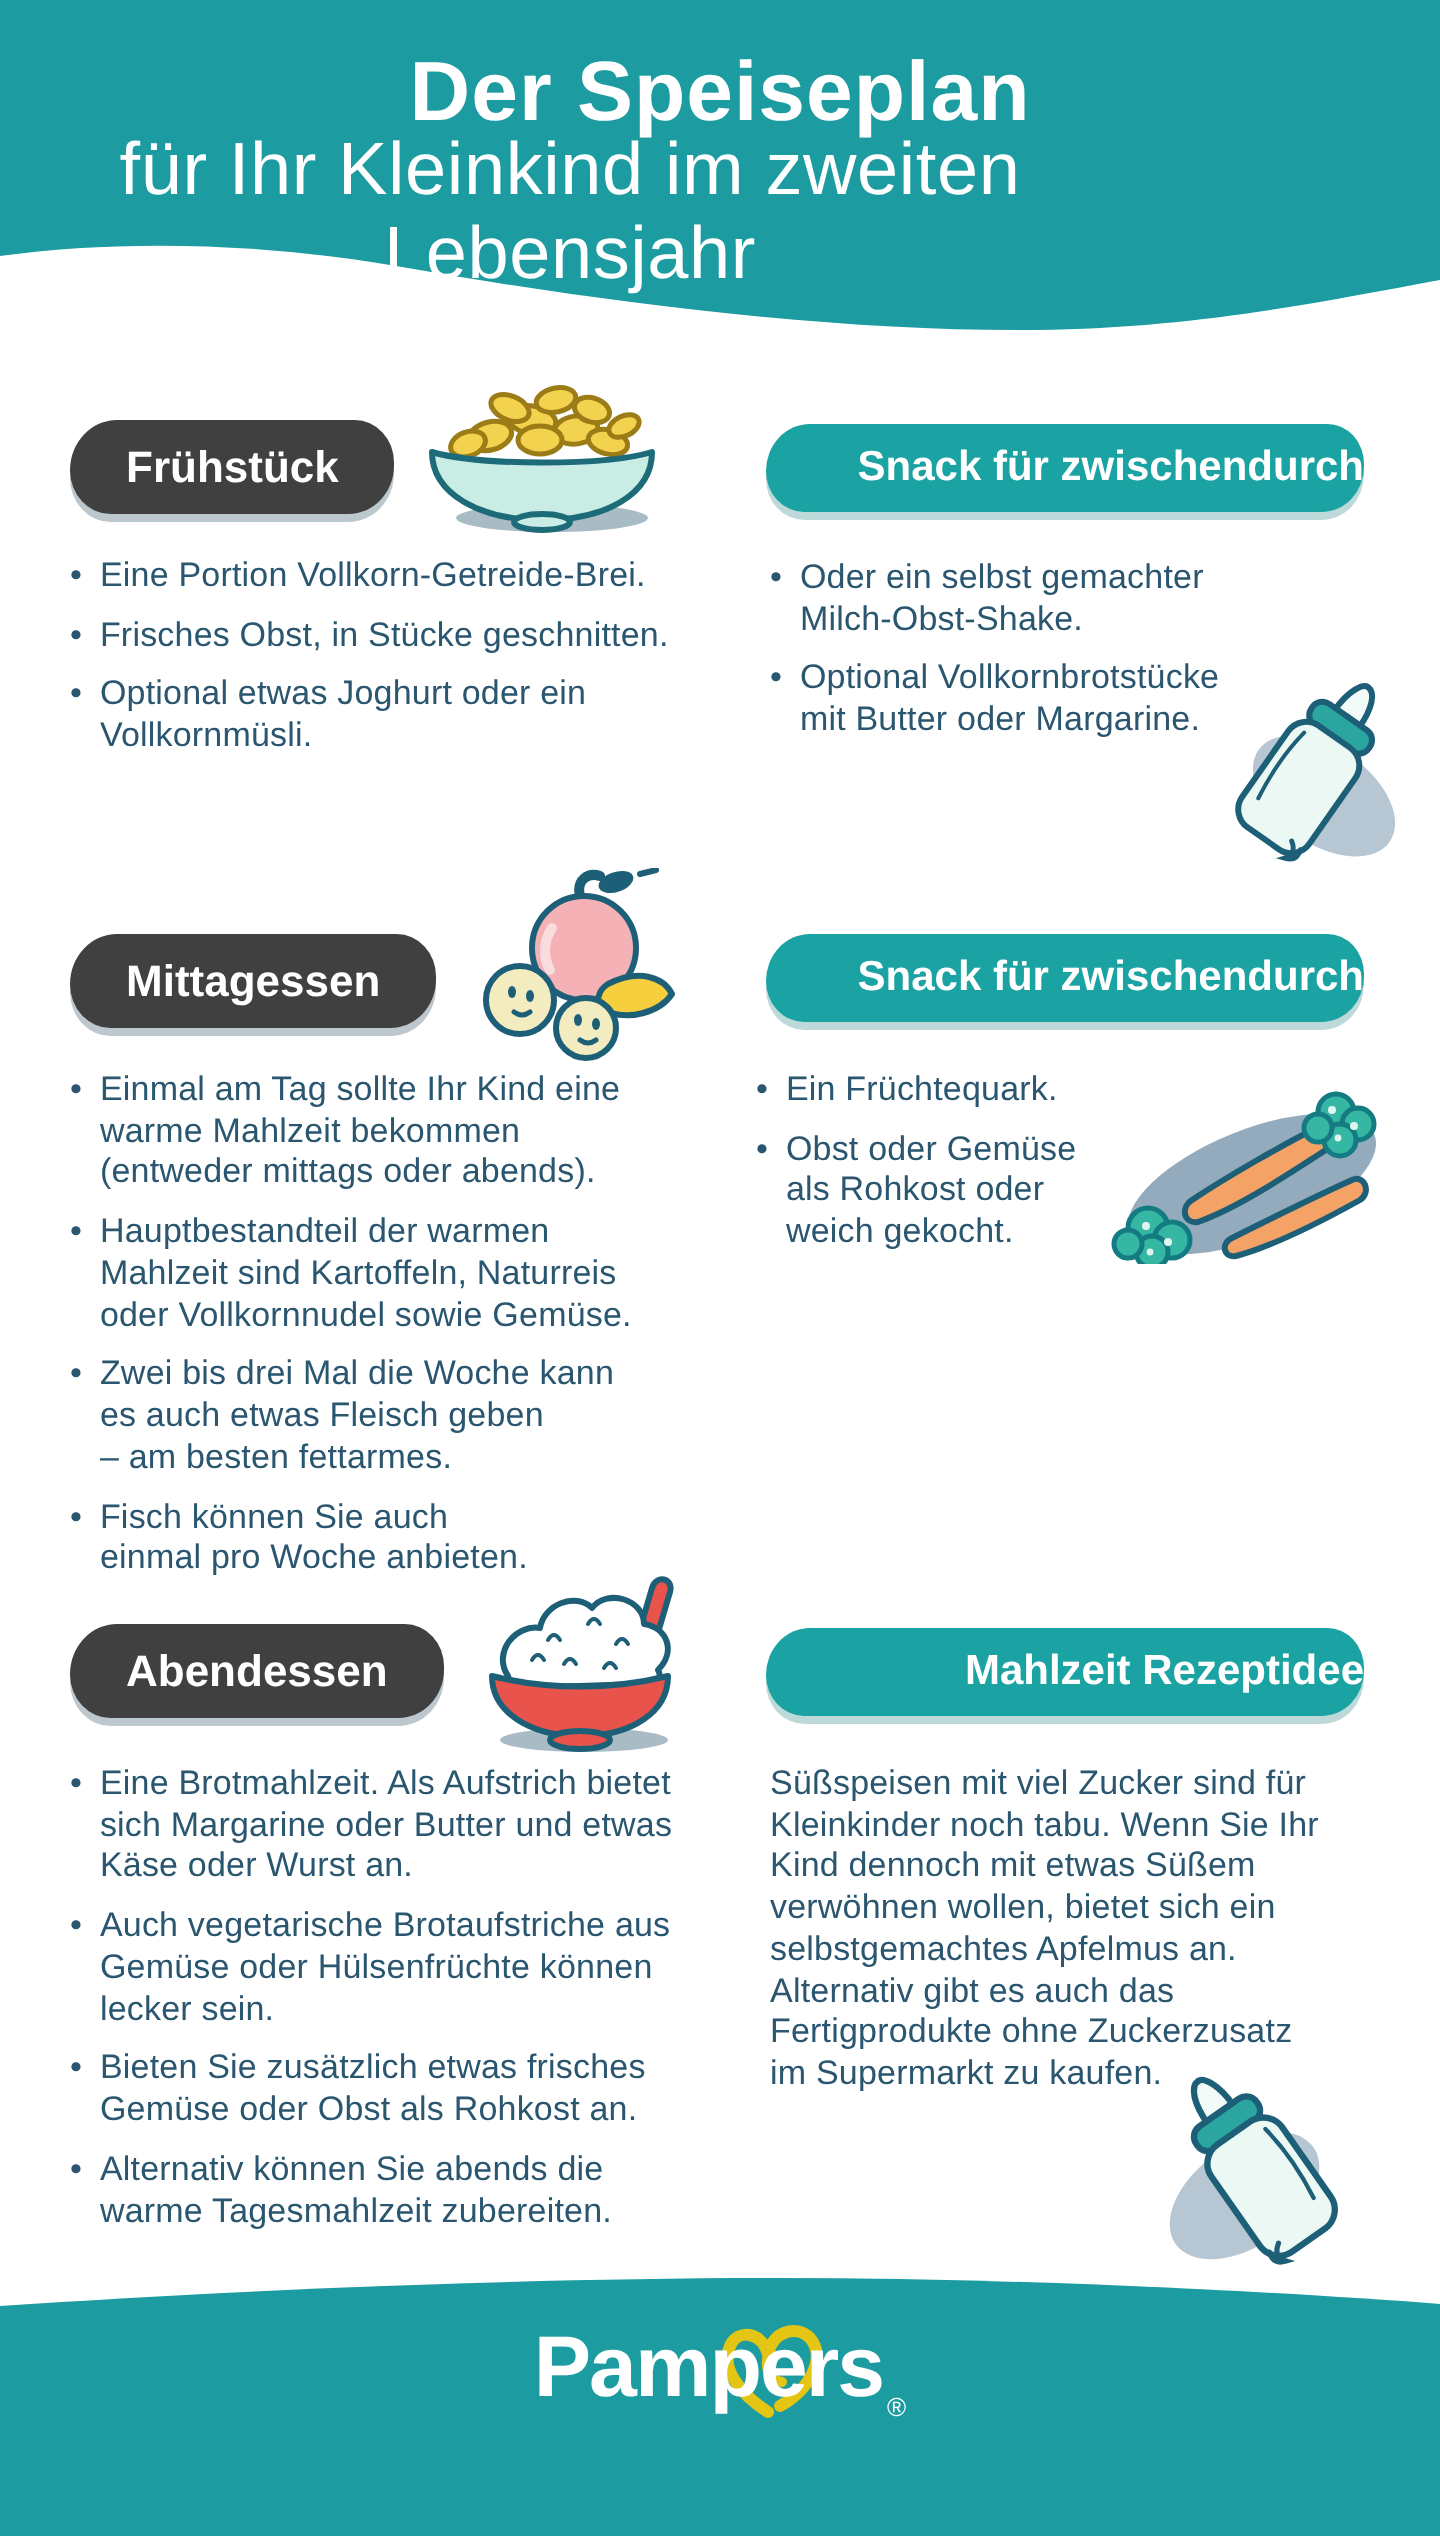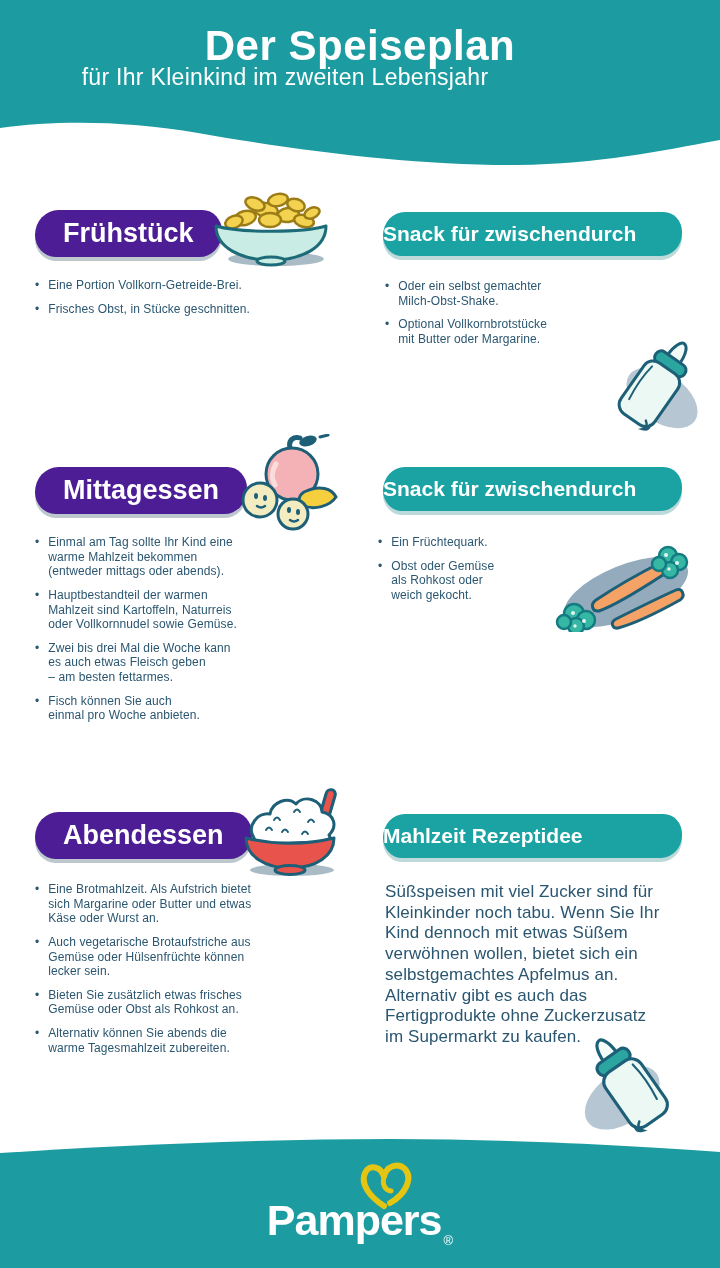--- a/index.html
+++ b/index.html
@@ -9,52 +9,52 @@
   }
   
   .header-wave{position:absolute;top:0;left:0;display:block;}
   .footer-wave{position:absolute;bottom:0;left:0;display:block;}
   .header-title{
     position:absolute;top:22px;left:0;width:720px;text-align:center;
     color:#ffffff;font-size:42px;font-weight:800;letter-spacing:.5px;
   }
   .header-subtitle{
     position:absolute;top:64px;left:0;width:570px;text-align:center;
-    color:#ffffff;font-size:23px;font-weight:400;letter-spacing:.3px;
+    color:#ffffff;font-size:37px;font-weight:400;letter-spacing:.3px;
   }
   
   .pill{
     position:absolute;color:#ffffff;font-weight:700;white-space:nowrap;
     border-radius:30px 25px 29px 26px / 32px 27px 31px 28px;
   }
   .pill-dark{
-    background:#4c1d95;box-shadow:0 4px 0 rgba(36,72,92,.30);
-    font-size:27px;height:47px;line-height:47px;padding:0 28px;
+    background:#404040;box-shadow:0 4px 0 rgba(36,72,92,.30);
+    font-size:22px;height:47px;line-height:47px;padding:0 28px;
   }
   .pill-teal{
     background:#1BA2A3;box-shadow:0 4px 0 rgba(18,118,120,.28);
-    font-size:21px;height:44px;line-height:44px;width:299px;text-align:left;
-  }
-  
-  .bullets{position:absolute;color:#2A5670;font-size:12px;}
+    font-size:21px;height:44px;line-height:44px;width:299px;text-align:right;
+  }
+  
+  .bullets{position:absolute;color:#2A5670;font-size:17px;}
   .bullet{display:flex;align-items:flex-start;margin-bottom:9px;}
   .bullet::before{content:"\2022";flex:0 0 auto;margin-right:9px;line-height:1.22;}
   .bullet-text{white-space:pre-line;line-height:1.22;letter-spacing:.1px;}
   .paragraph{
     position:absolute;color:#2A5670;font-size:17px;line-height:1.22;
     white-space:pre-line;letter-spacing:.1px;
   }
   
   .illus{position:absolute;}
   .flip{transform:scaleX(-1);}
   
   .logo{position:absolute;top:1160px;left:0;width:720px;text-align:center;}
   .logo-heart{position:absolute;left:352px;top:0;}
   .wordmark{
-    position:relative;display:inline-block;margin-top:36px;
+    position:relative;display:inline-block;
     color:#ffffff;font-size:43px;font-weight:800;letter-spacing:-1px;text-align:right;
   }
   .regmark{
     position:relative;top:10px;font-size:13px;font-weight:400;letter-spacing:0;
     margin-left:2px;color:#ffffff;
   }
 </style>
 </head>
 <body>
 
@@ -91,20 +91,24 @@
   <div class="bullets" style="left:35px;top:278px;width:332px;">
 
       <div class="bullet">
         <span class="bullet-text">Eine Portion Vollkorn-Getreide-Brei.</span>
       </div>
 
       <div class="bullet">
         <span class="bullet-text">Frisches Obst, in Stücke geschnitten.</span>
       </div>
 
+      <div class="bullet">
+        <span class="bullet-text">Optional etwas Joghurt oder ein
+Vollkornmüsli.</span>
+      </div>
     </div>
 
   <div class="pill pill-teal" style="left:383px;top:212px;">
     <span>Snack für zwischendurch</span>
   </div>
 
   <div class="bullets" style="left:385px;top:279px;width:300px;">
 
 
       <div class="bullet">

